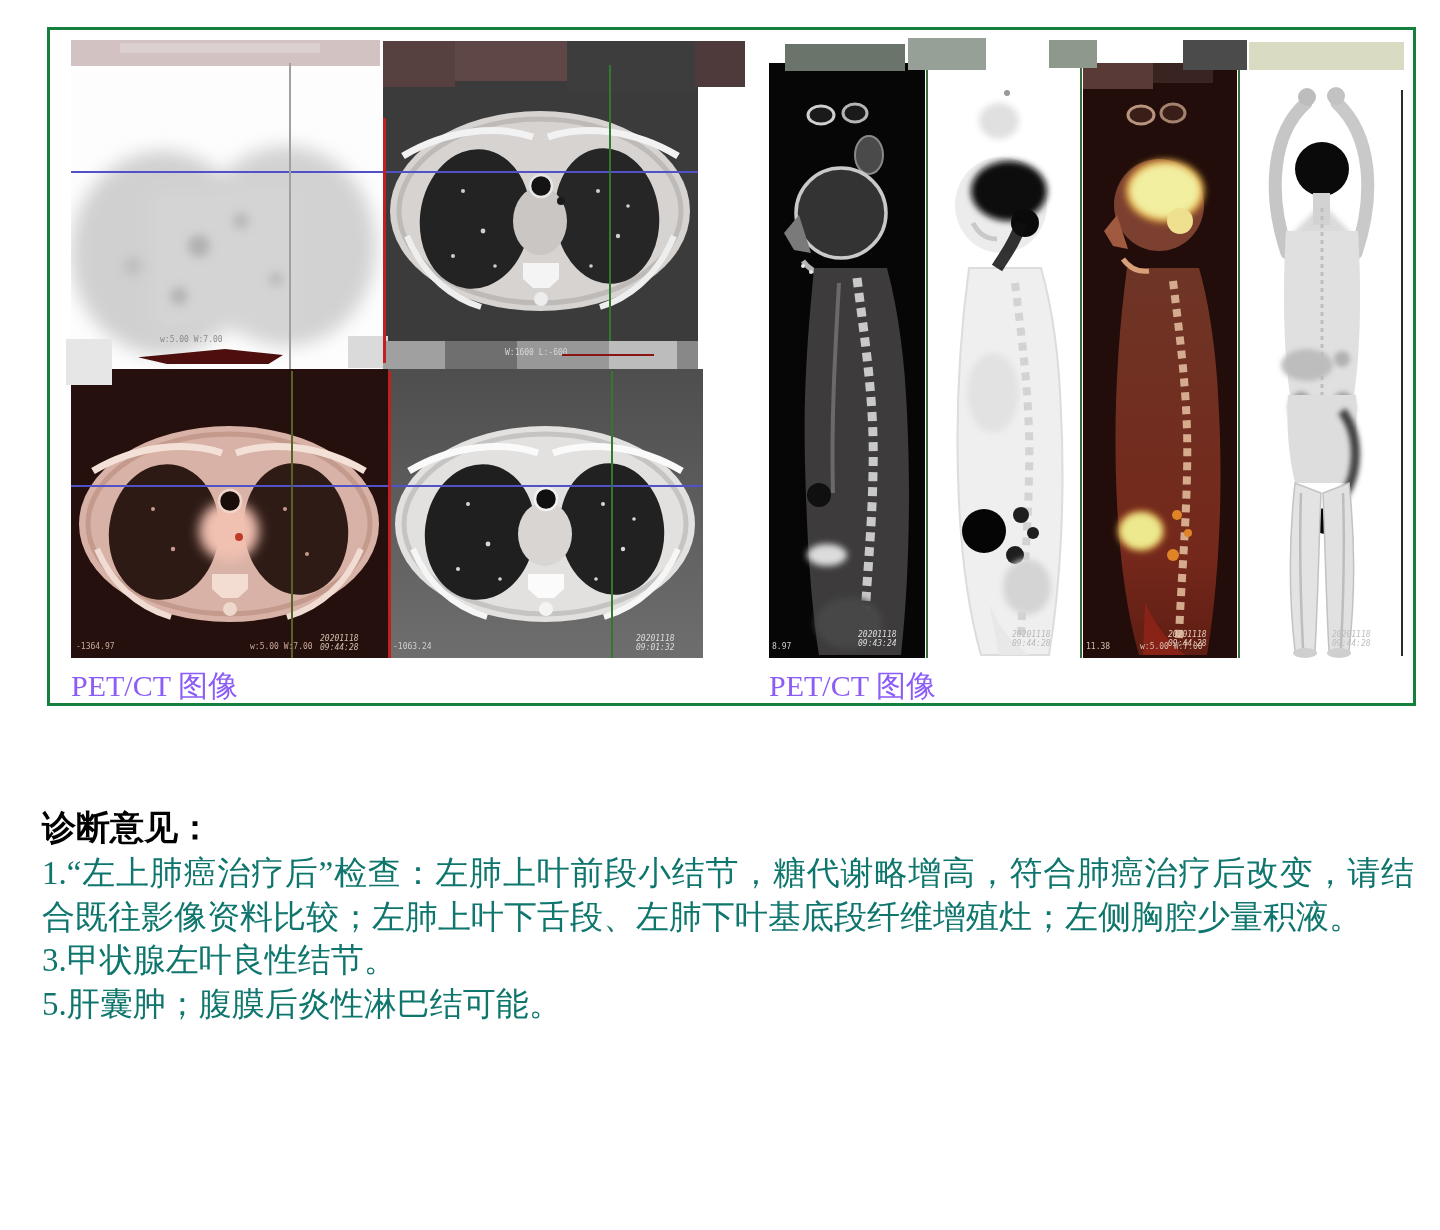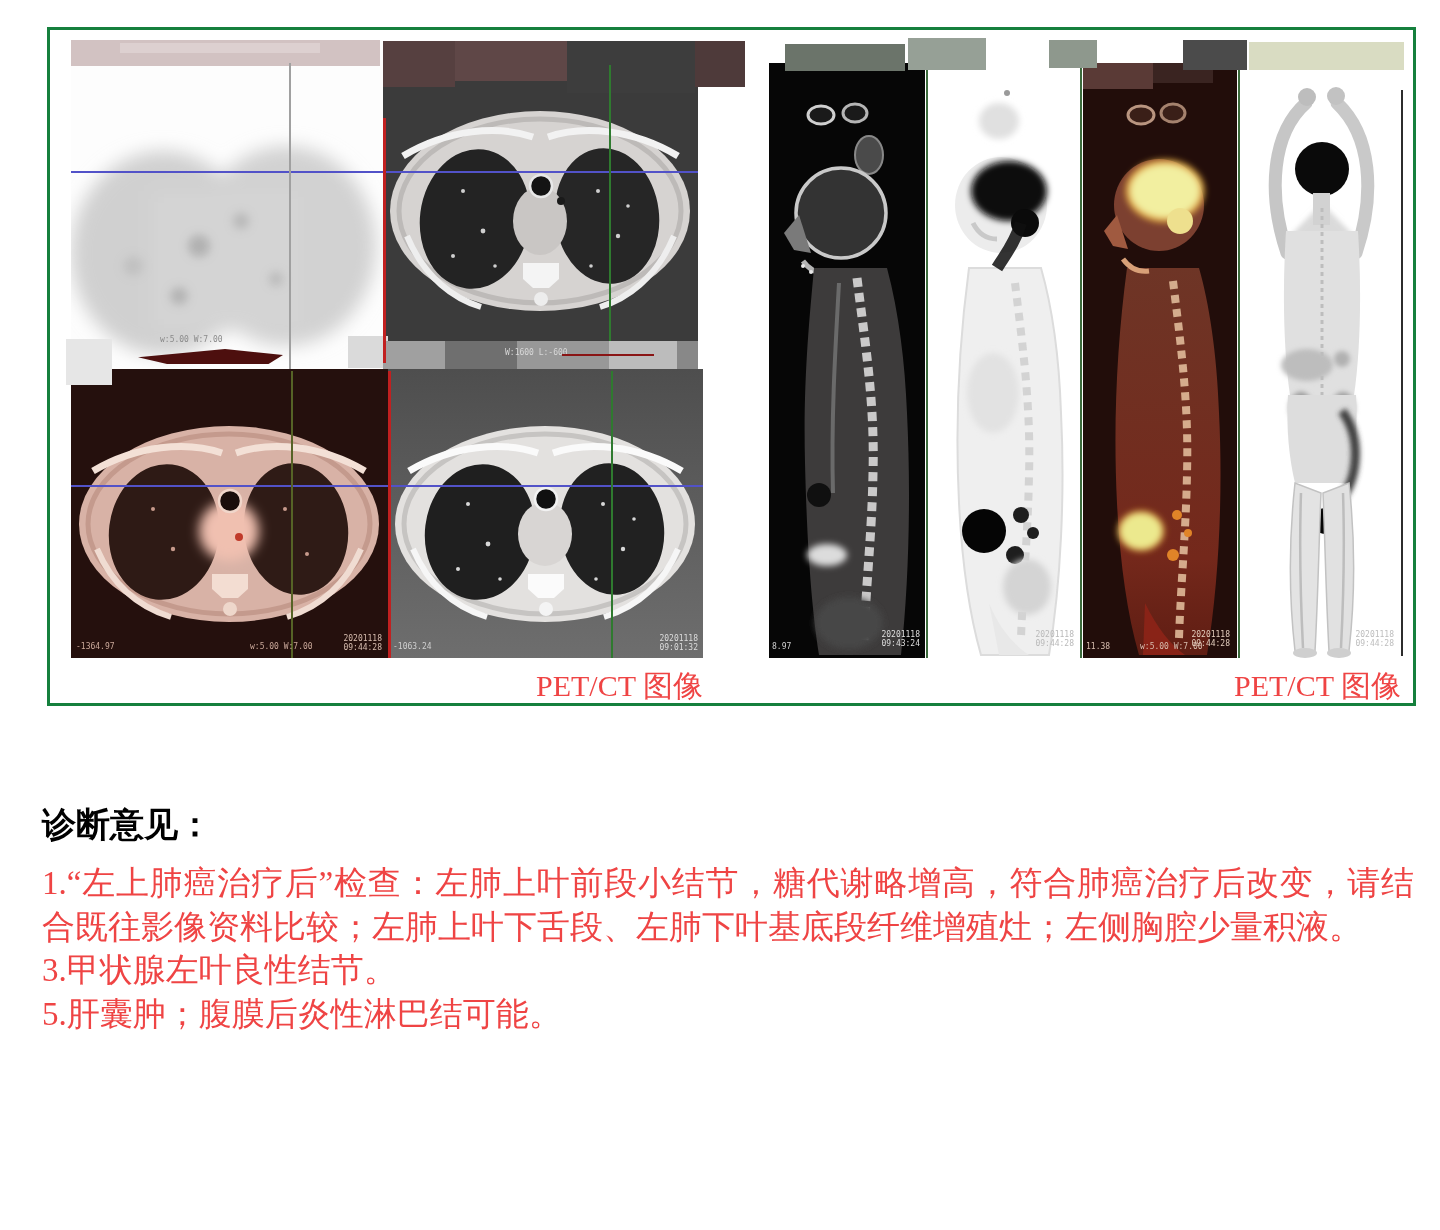--- a/index.html
+++ b/index.html
@@ -9,29 +9,29 @@
   
   .figure-box{position:absolute;left:47px;top:27px;width:1363px;height:673px;
               border:3px solid #15803d;background:#ffffff;}
   .quad{position:absolute;overflow:hidden;}
   .quad svg{display:block;width:100%;height:100%;}
   .redact{position:absolute;}
   .vline{position:absolute;width:2px;}
   .hline{position:absolute;height:2px;}
   .stamp{position:absolute;font-family:"DejaVu Sans Mono",monospace;font-size:8px;
          line-height:9px;letter-spacing:0;}
-  .stamp.right{text-align:right;}
-  .caption{position:absolute;font-size:30px;color:#ef4444;text-align:right;
+  .stamp.right{text-align:left;font-style:italic;}
+  .caption{position:absolute;font-size:30px;color:#8b5cf6;text-align:left;
            font-family:"Liberation Serif","DejaVu Serif",serif;}
 
   
   .diagnosis{position:absolute;left:42px;top:804px;width:1372px;}
-  .diag-heading{font-family:Liberation Mono, monospace;
-                font-weight:700;font-size:34px;line-height:46px;margin:0 0 12px 0;color:#000;}
-  .diag-item{font-size:33px;line-height:43.5px;margin:0;text-align:justify;color:#ef4444;}
+  .diag-heading{font-family:Liberation Sans, sans-serif;
+                font-weight:700;font-size:34px;line-height:46px;margin:0 0 2px 0;color:#000;}
+  .diag-item{font-size:33px;line-height:43.5px;margin:0;text-align:justify;color:#0f766e;}
 </style>
 </head>
 <body>
 
 <div class="figure-box">
 
   <div class="quad" style="left:21px;top:11px;width:312px;height:328px;background:#fdfdfd;">
     <svg viewBox="0 0 312 328">
       <defs>
         <filter id="b1" x="-40%" y="-40%" width="180%" height="180%">

